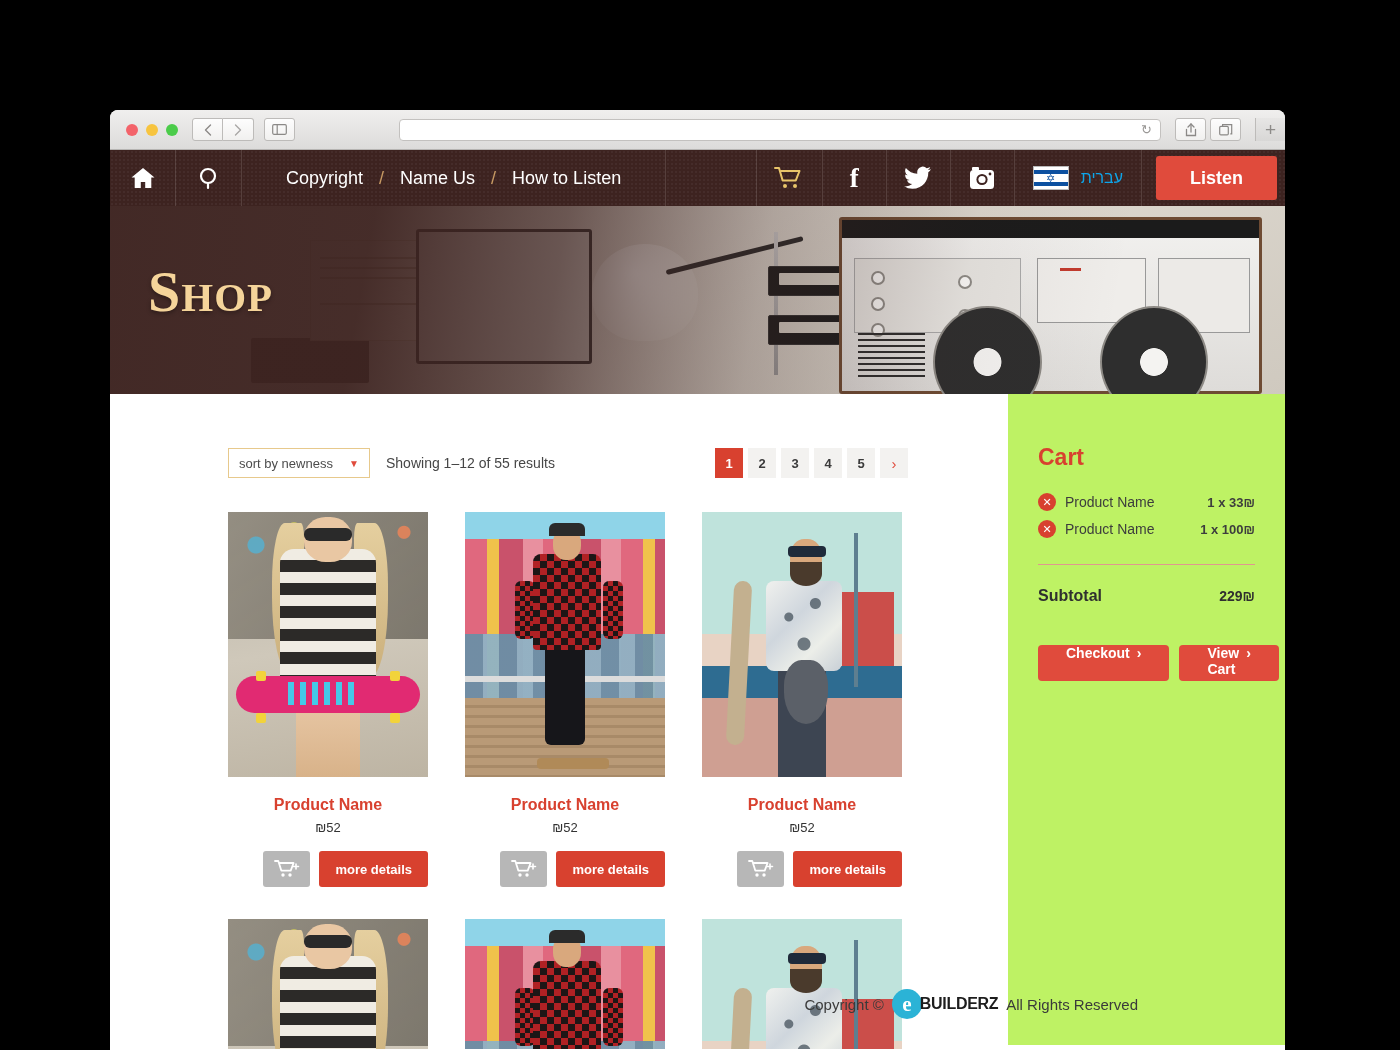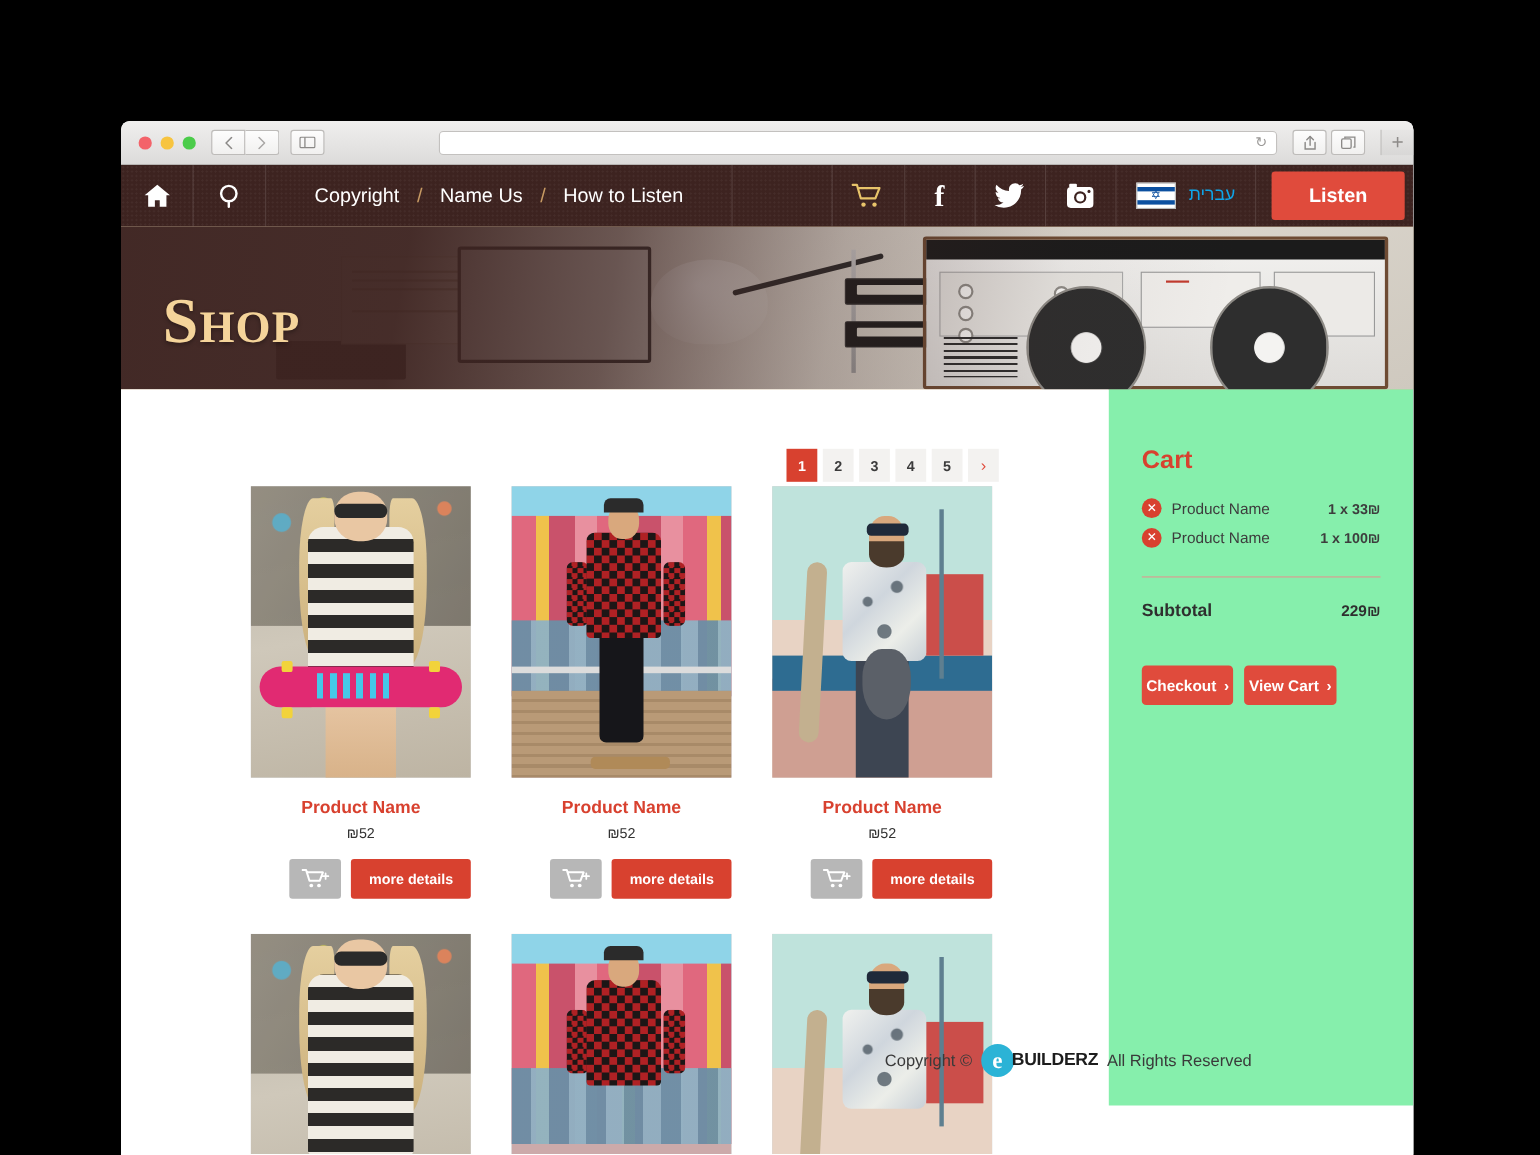--- a/index.html
+++ b/index.html
@@ -138,21 +138,21 @@
     position: relative; z-index: 2;
     display: flex; align-items: center; justify-content: center;
     background: #e04b3c;
     color: #fff; font-size: 18px; font-weight: bold;
     padding: 0 34px;
     margin: 6px 8px 6px 14px;
     border-radius: 3px;
   }
 
   
-  #hero { position: relative; height: 148px; overflow: hidden; background: #a16207; padding-left: 21px; }
+  #hero { position: relative; height: 188px; overflow: hidden; background: #0369a1; padding-left: 21px; }
   #hero-photo { position: absolute; inset: 0; }
   
   .hero-wall { position:absolute; inset:0; background: linear-gradient(160deg,#e9e5dd 0%, #ded9d0 45%, #cfc9bf 100%); }
   .hero-obj { position: absolute; }
   .mixer {
     left: 62%; top: 6%; width: 36%; height: 94%;
     background: linear-gradient(#f2f1ef, #dedcd9);
     border: 3px solid #6e4b33; border-radius: 3px;
     box-shadow: inset 0 18px 0 #1b1b1b;
   }
@@ -305,21 +305,21 @@
                           radial-gradient(circle at 50% 70%, #3d4a55 0 6px, transparent 7px); opacity:.7; }
   .s3-head { position:absolute; left:44%; top:10%; width:16%; height:14%; background:#d9a87d; border-radius:45%; }
   .s3-beard { position:absolute; left:44%; top:19%; width:16%; height:9%; background:#4a3a2c; border-radius:0 0 50% 50%; }
   .s3-shades { position:absolute; left:43%; top:13%; width:19%; height:4%; background:#1f2a3a; border-radius:4px; }
   .s3-legs { position:absolute; left:38%; top:58%; width:24%; height:42%; background:#3d4552; }
   .s3-long { position:absolute; left:14%; top:26%; width:9%; height:62%; background:#c3b08f; border-radius:10px; transform: rotate(3deg); }
   .s3-bag { position:absolute; left:41%; top:56%; width:22%; height:24%; background:#5b6068; border-radius:40% 40% 50% 50%; }
 
   
   #cart-sidebar {
-    width: 277px; background: #86efac;
+    width: 277px; background: #bef264;
     padding: 50px 30px 0 30px;
     position: relative;
   }
   #cart-title { font-size: 23px; font-weight: bold; color: #d8412f; margin-bottom: 22px; }
   .cart-row { display: flex; align-items: center; margin-bottom: 9px; }
   .remove-btn {
     width: 18px; height: 18px; border-radius: 50%;
     background: #d8412f; color: #fff;
     display: flex; align-items: center; justify-content: center;
     font-size: 11px; line-height: 1; flex: none; margin-right: 9px;
@@ -328,22 +328,22 @@
   .cart-item-name { font-size: 14px; color: #3d3d3d; flex: 1; }
   .cart-item-qty { font-size: 13px; color: #3d3d3d; font-weight: bold; }
   #cart-divider { border: none; border-top: 1px solid #e0978f; margin: 26px 0 22px 0; }
   #subtotal-row { display: flex; justify-content: space-between; align-items: baseline; }
   #subtotal-label { font-size: 16px; font-weight: bold; color: #2f2f2f; }
   #subtotal-value { font-size: 14px; font-weight: bold; color: #2f2f2f; }
   #cart-buttons { display: flex; gap: 10px; margin-top: 40px; }
   .cart-btn {
     background: #e04b3c; color: #fff;
     border-radius: 4px;
-    height: 36px; padding: 0 4px;
-    display: flex; align-items: center; gap: 7px;
+    height: 36px; padding: 0 28px;
+    display: flex; align-items: flex-start; gap: 7px;
     font-size: 14px; font-weight: bold;
   }
   #footer-copyright {
     position: absolute;
     left: -1030px; bottom: 26px;
     width: 1240px;
     display: flex; align-items: center; justify-content: flex-end;
     gap: 8px;
     font-size: 15px; color: #3a3a3a;
     padding-right: 80px;
@@ -505,20 +505,27 @@
         </div>
       </div>
       <div id="hero-overlay"></div>
       <h1 id="hero-title">Shop</h1>
     </section>
 
     <div id="page-body">
 
       <main id="shop-main">
 
+        <div id="shop-toolbar">
+          <div id="sort-select">
+            <span>sort by newness</span>
+            <span id="sort-caret">▼</span>
+          </div>
+          <span id="results-count">Showing 1–12 of 55 results</span>
+        </div>
 
         <div id="pagination">
           <span class="page-btn active">1</span>
           <span class="page-btn">2</span>
           <span class="page-btn">3</span>
           <span class="page-btn">4</span>
           <span class="page-btn">5</span>
           <span class="page-btn next">›</span>
         </div>
 

